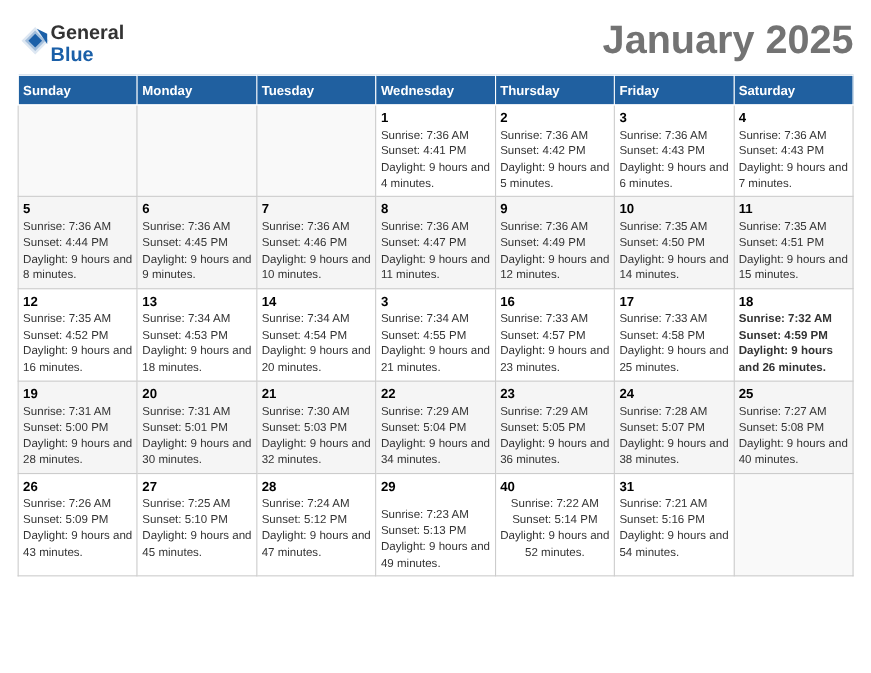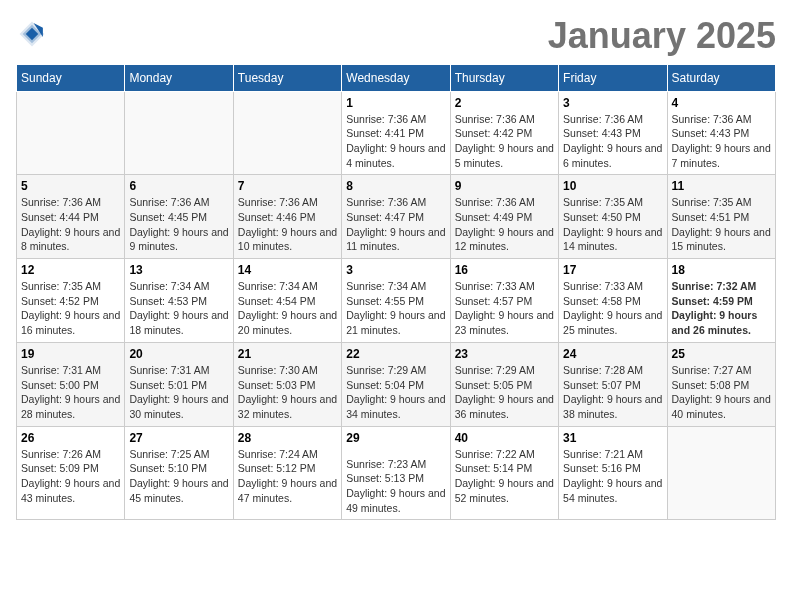--- a/index.html
+++ b/index.html
@@ -50,21 +50,21 @@
       width: 100%;
       border-collapse: collapse;
       font-size: 11px;
     }
     thead tr th {
       background-color: #2060a0;
       color: #fff;
       text-align: left;
       padding: 6px 4px;
       font-size: 12px;
-      font-weight: normal;
+      font-weight: bold;
       border: 1px solid #fff;
     }
     tbody tr td {
       border: 1px solid #ccc;
       vertical-align: top;
       padding: 4px;
       width: 108px;
       min-height: 70px;
       background: #fff;
     }
@@ -90,20 +90,26 @@
 <div class="header">
   <div class="logo">
     <div>
       <svg class="logo-icon" viewBox="0 0 36 36" xmlns="http://www.w3.org/2000/svg">
         <polygon points="18,2 34,18 18,34 2,18" fill="#1a5fa8" opacity="0.15"></polygon>
         <polygon points="18,6 30,18 18,30 6,18" fill="#1a5fa8" opacity="0.3"></polygon>
         <polygon points="18,10 26,18 18,26 10,18" fill="#1a5fa8"></polygon>
 
         <polygon points="20,4 32,10 32,22" fill="#1a5fa8"></polygon>
       </svg>
+    </div>
+    <div>
+      <div class="logo-text">
+        <span class="logo-general">General</span><br>
+        <span class="logo-blue">Blue</span>
+      </div>
     </div>
   </div>
   <div class="title-block">
     <div class="calendar-title">January 2025</div>
   </div>
 </div>
 
 <table>
   <thead>
     <tr>
@@ -298,21 +304,21 @@
 Daylight: 9 hours and 47 minutes.</div>
         </td>
         <td>
           <span class="day-num">29</span>
           <div class="day-info" style="white-space: pre-wrap; margin-top: 12px;">Sunrise: 7:23 AM
 Sunset: 5:13 PM
 Daylight: 9 hours and 49 minutes.</div>
         </td>
         <td>
           <span class="day-num">40</span>
-          <div class="day-info" style="white-space: pre-wrap;">Sunrise: 7:22 AM
+          <div class="day-info" style="white-space: pre-wrap; text-align: center;">Sunrise: 7:22 AM
 Sunset: 5:14 PM
 Daylight: 9 hours and 52 minutes.</div>
         </td>
         <td>
           <span class="day-num">31</span>
           <div class="day-info" style="white-space: pre-wrap;">Sunrise: 7:21 AM
 Sunset: 5:16 PM
 Daylight: 9 hours and 54 minutes.</div>
         </td>
         <td class="empty"></td>

